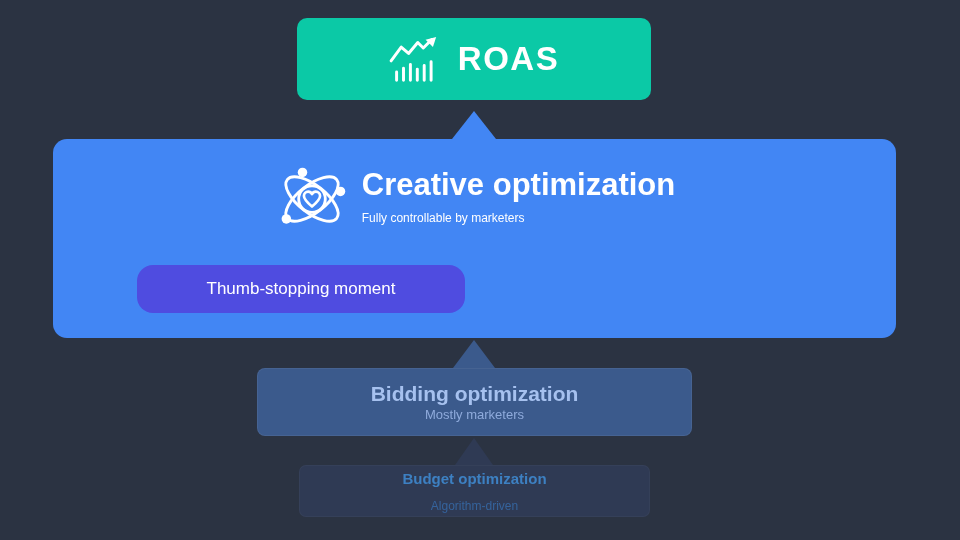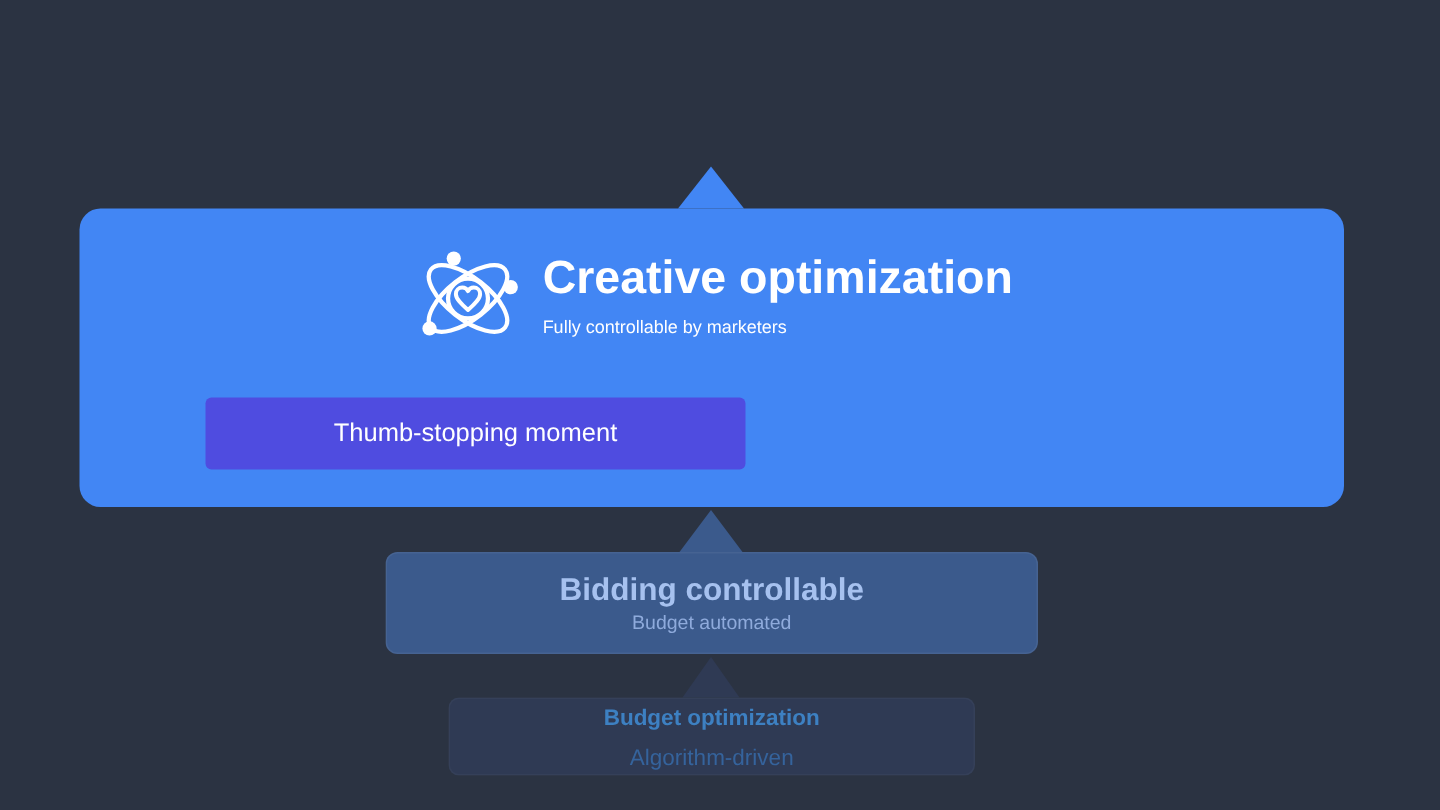--- a/index.html
+++ b/index.html
@@ -22,44 +22,52 @@
   .tri-bidding  { left:453px; top:340px; border-left:21px solid transparent; border-right:21px solid transparent; border-bottom:28px solid var(--bidding-steel-blue); }
   .tri-budget   { left:455px; top:438px; border-left:19px solid transparent; border-right:19px solid transparent; border-bottom:27px solid var(--budget-navy); }
 
   
   .creative-box { left:53px; top:139px; width:843px; height:199px; background:var(--creative-blue); border-radius:14px;padding-left:42px; }
   .creative-header { position:absolute; top:22px; left:0; width:100%; display:flex; align-items:center; justify-content:center; gap:12px; }
   .atom-icon { width:76px; height:76px; flex:0 0 auto; }
   .creative-text { display:flex; flex-direction:column; }
   .creative-title { color:#fff; font-size:31px; font-weight:bold; line-height:36px; white-space:nowrap; }
   .creative-subtitle { color:#fff; font-size:12px; line-height:26px; margin-top:2px; white-space:nowrap; }
-  .chip { position:absolute; top:126px; width:360px; height:48px; background:var(--chip-purple); border-radius:4px;
+  .chip { position:absolute; top:126px; width:328px; height:48px; background:var(--chip-purple); border-radius:16px;
           display:flex; align-items:center; justify-content:center; color:#fff; font-size:17px; white-space:nowrap; }
   .chip-1 { left:84px; }
   .chip-2 { left:430px; }
 
   
   .bidding-box { left:257px; top:368px; width:435px; height:68px; background:var(--bidding-steel-blue);
                  border-radius:8px; border:1px solid rgba(255,255,255,0.06); }
   .bidding-title { color:var(--bidding-title-text); font-size:21px; font-weight:bold; line-height:25px; white-space:nowrap; }
   .bidding-subtitle { color:var(--bidding-subtitle-text); font-size:13px; line-height:16px; margin-top:1px; white-space:nowrap; }
 
   
   .budget-box { left:299px; top:465px; width:351px; height:52px; background:var(--budget-navy);
                 border-radius:7px; border:1px solid rgba(255,255,255,0.03);gap:11px; }
   .budget-title { color:var(--budget-title-text); font-size:15px; font-weight:bold; line-height:18px; white-space:nowrap; }
-  .budget-subtitle { color:var(--budget-subtitle-text); font-size:15px; line-height:12px; margin-top:1px; white-space:nowrap; }
+  .budget-subtitle { color:var(--budget-subtitle-text); font-size:12px; line-height:12px; margin-top:1px; white-space:nowrap; }
 
   svg .stroke { fill:none; stroke:#fff; stroke-linecap:round; stroke-linejoin:round; }
 </style>
 </head>
 <body>
 
 <div class="stage">
 
+  <div class="abs roas-box">
+    <svg class="roas-icon" viewBox="0 0 56 50">
+      <path class="stroke" stroke-width="3.2" d="M8,39 V48 M15.5,35 V48 M23,31 V48 M30.5,36 V48 M38,32 V48 M45.5,28 V48"></path>
+      <polyline class="stroke" stroke-width="3.2" points="2,27 13,12 21,19 31,7 37,13 46,4"></polyline>
+      <polygon points="51,1 39.5,4 47.5,12" fill="#ffffff"></polygon>
+    </svg>
+    <span class="roas-label">ROAS</span>
+  </div>
 
   <div class="tri tri-creative"></div>
 
   <div class="abs creative-box">
     <div class="creative-header">
       <svg class="atom-icon" viewBox="0 0 80 80">
         <ellipse class="stroke" stroke-width="3" cx="40" cy="40" rx="33" ry="14.5" transform="rotate(-38 40 40)"></ellipse>
         <ellipse class="stroke" stroke-width="3" cx="40" cy="40" rx="33" ry="14.5" transform="rotate(38 40 40)"></ellipse>
         <circle class="stroke" stroke-width="3" cx="40" cy="40" r="14"></circle>
         <path class="stroke" stroke-width="2.8" d="M40,48 C34.5,43.2 31.5,40 31.5,36.8 C31.5,34.2 33.5,32.3 36,32.3 C37.7,32.3 39.2,33.2 40,34.8 C40.8,33.2 42.3,32.3 44,32.3 C46.5,32.3 48.5,34.2 48.5,36.8 C48.5,40 45.5,43.2 40,48 Z"></path>
@@ -71,22 +79,22 @@
         <div class="creative-title">Creative optimization</div>
         <div class="creative-subtitle">Fully controllable by marketers</div>
       </div>
     </div>
     <div class="chip chip-1">Thumb-stopping moment</div>
   </div>
 
   <div class="tri tri-bidding"></div>
 
   <div class="abs col bidding-box">
-    <div class="bidding-title">Bidding controllable</div>
-    <div class="bidding-subtitle">Budget automated</div>
+    <div class="bidding-title">Bidding optimization</div>
+    <div class="bidding-subtitle">Mostly marketers</div>
   </div>
 
   <div class="tri tri-budget"></div>
 
   <div class="abs col budget-box">
     <div class="budget-title">Budget optimization</div>
     <div class="budget-subtitle">Algorithm-driven</div>
   </div>
 
 </div>

